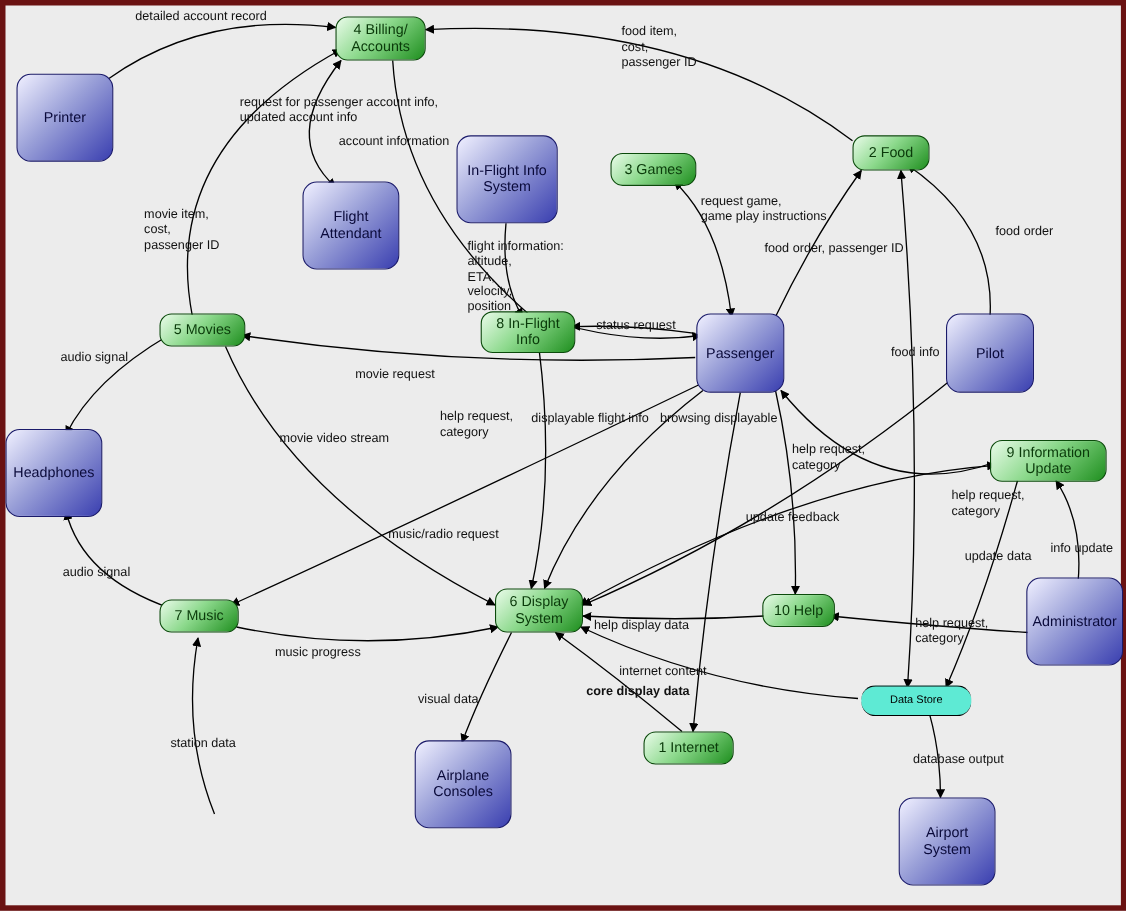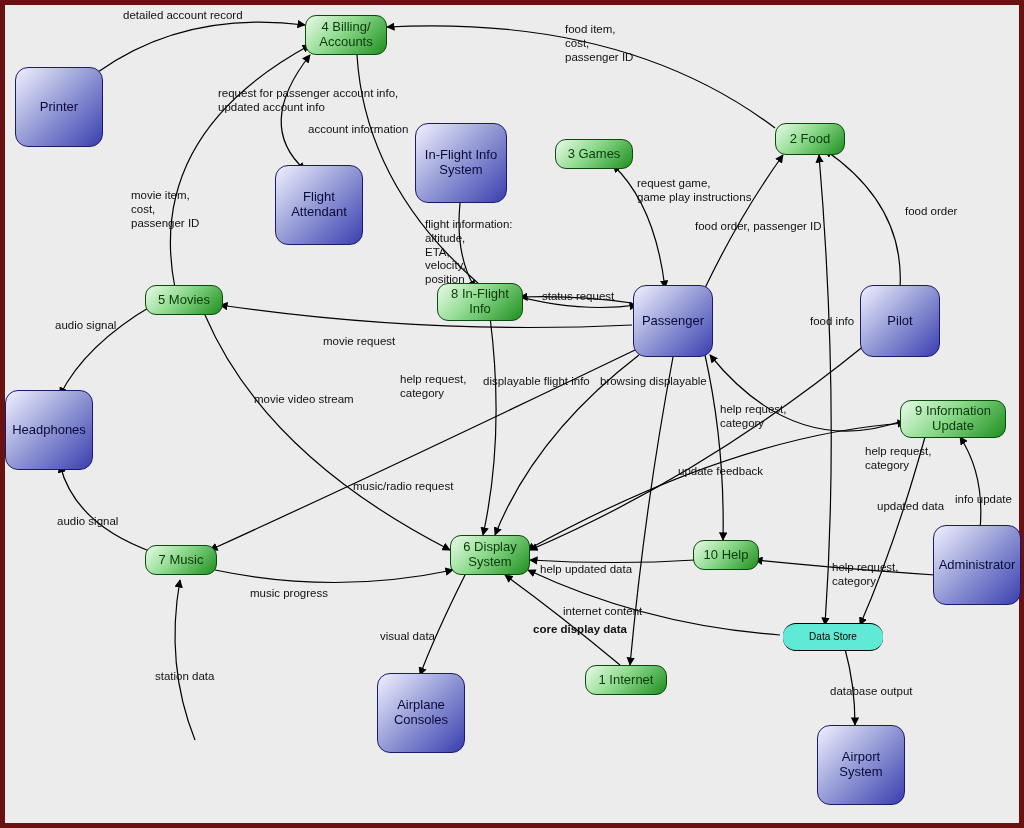--- a/index.html
+++ b/index.html
@@ -109,24 +109,24 @@
 <div class="edgelabel" style="left:318px;top:330px;">movie request</div>
 <div class="edgelabel" style="left:805px;top:310px;">food info</div>
 <div class="edgelabel" style="left:225px;top:388px;margin-left:24px;">movie video stream</div>
 <div class="edgelabel" style="left:395px;top:368px;">help request,<br>category</div>
 <div class="edgelabel" style="left:478px;top:370px;">displayable flight info</div>
 <div class="edgelabel" style="left:595px;top:370px;">browsing displayable</div>
 <div class="edgelabel" style="left:715px;top:398px;">help request,<br>category</div>
 <div class="edgelabel" style="left:860px;top:440px;">help request,<br>category</div>
 <div class="edgelabel" style="left:348px;top:475px;text-align:right;">music/radio request</div>
 <div class="edgelabel" style="left:650px;top:460px;margin-left:23px;">update feedback</div>
-<div class="edgelabel" style="left:872px;top:495px;">updated data</div>
+<div class="edgelabel" style="left:872px;top:495px;">update data</div>
 <div class="edgelabel" style="left:950px;top:488px;">info update</div>
 <div class="edgelabel" style="left:52px;top:510px;">audio signal</div>
-<div class="edgelabel" style="left:535px;top:558px;">help updated data</div>
+<div class="edgelabel" style="left:535px;top:558px;">help display data</div>
 <div class="edgelabel" style="left:827px;top:556px;">help request,<br>category</div>
 <div class="edgelabel" style="left:245px;top:582px;">music progress</div>
 <div class="edgelabel" style="left:558px;top:600px;">internet content</div>
 <div class="edgelabel" style="left:528px;top:618px;font-weight:bold;">core display data</div>
 <div class="edgelabel" style="left:375px;top:625px;">visual data</div>
 <div class="edgelabel" style="left:825px;top:680px;">database output</div>
 <div class="edgelabel" style="left:150px;top:665px;">station data</div>
 
 <div class="node process" style="left:300px;top:10px;width:82px;height:40px;">4 Billing/<br>Accounts</div>
 <div class="node process" style="left:770px;top:118px;width:70px;height:32px;">2 Food</div>

